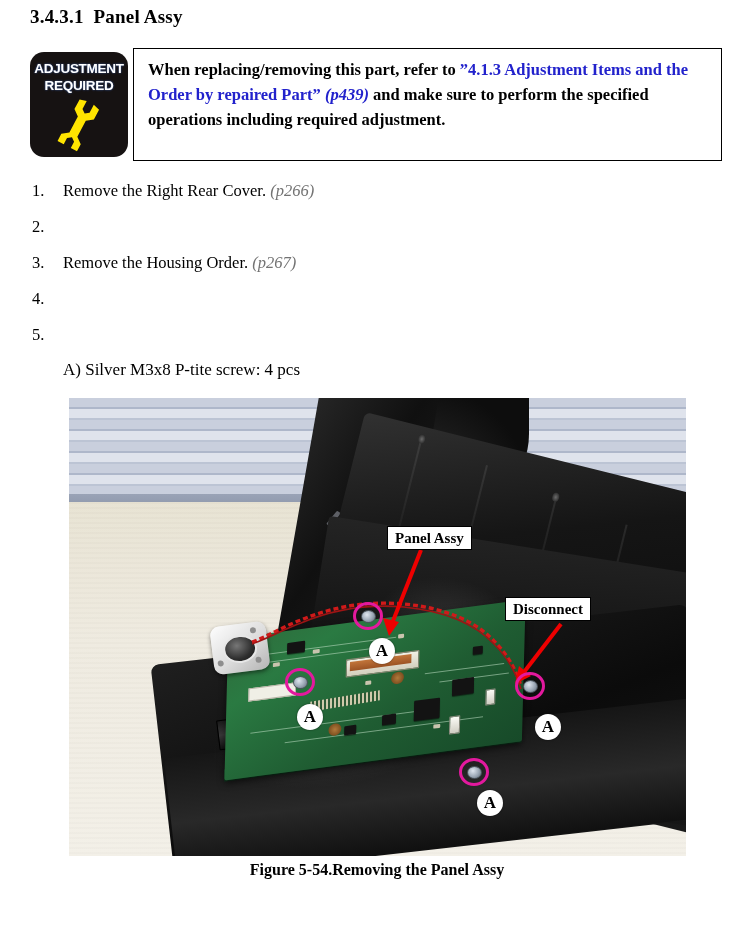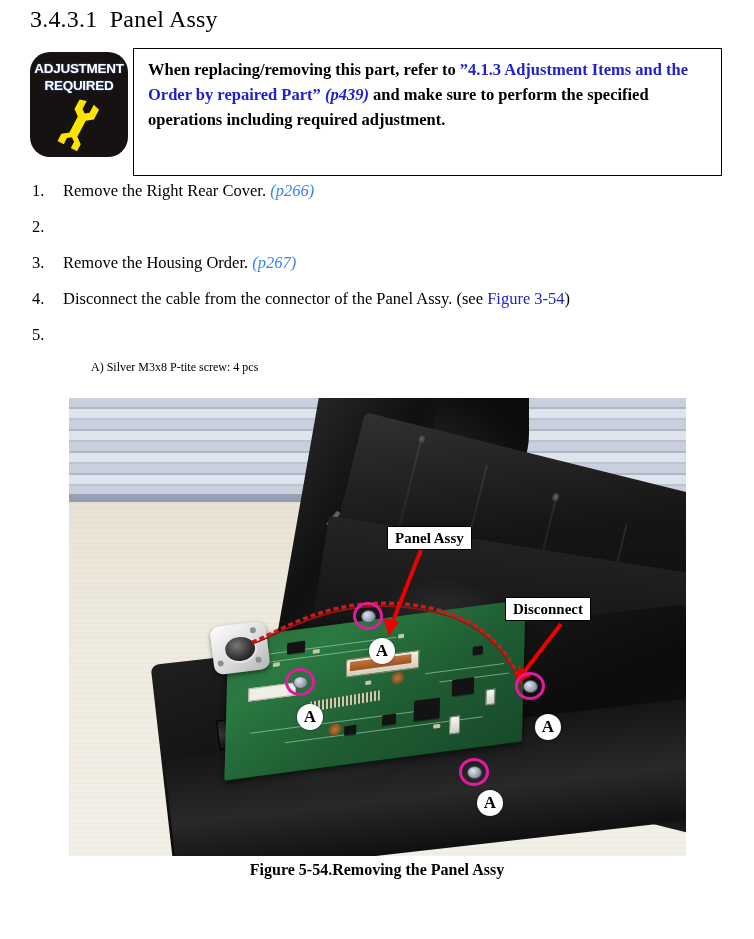--- a/index.html
+++ b/index.html
@@ -14,42 +14,42 @@
     font-family: "Liberation Serif", serif;
     color: #000000;
     overflow: hidden;
   }
 
   
   #page-title {
     position: absolute;
     left: 30px;
     top: 6px;
-    font-size: 24px;
-    font-weight: normal;
+    font-size: 19px;
+    font-weight: bold;
     letter-spacing: 0.2px;
     white-space: pre;
   }
 
   
   #warning-block {
     position: absolute;
     left: 30px;
     top: 52px;
     width: 694px;
     height: 115px;
   }
   #adjustment-badge {
     position: absolute;
     left: 0px;
     top: 0px;
     width: 98px;
     height: 105px;
     background: #161212;
-    border-radius: 20px;
+    border-radius: 14px;
     overflow: hidden;
   }
   #adjustment-badge .badge-line {
     position: absolute;
     left: 0;
     width: 100%;
     text-align: center;
     color: #ffffff;
     font-family: "Liberation Sans", sans-serif;
     font-weight: bold;
@@ -63,21 +63,21 @@
     left: 50%;
     top: 44px;
     transform: translateX(-50%);
   }
 
   #warning-box {
     position: absolute;
     left: 103px;
     top: -4px;
     width: 589px;
-    height: 128px;
+    height: 113px;
     border: 1.6px solid #000000;
     box-sizing: border-box;
     background: #ffffff;
   }
   #warning-text {
     position: absolute;
     left: 14px;
     top: 8px;
     right: 10px;
     font-size: 16.5px;
@@ -106,28 +106,27 @@
     top: 0;
     width: 26px;
     text-align: left;
   }
   .step-text {
     position: absolute;
     left: 33px;
     top: 0;
     white-space: nowrap;
   }
-  .italic-blue { color: #3b82f6; font-style: italic; }
+  .italic-blue { color: #737373; font-style: italic; }
   .sublabel {
     position: absolute;
     left: 33px;
     top: 0;
-    font-size: 12px;
+    font-size: 17px;
     white-space: nowrap;
-    margin-left: 28px;
   }
   #step-sub-a { position: relative; height: 30px; font-size: 15px; }
 
   
   #figure-photo {
     position: absolute;
     left: 69px;
     top: 398px;
     width: 617px;
     height: 458px;
@@ -431,21 +430,20 @@
     <span class="step-num">2.</span>
   </div>
 
   <div class="step-row">
     <span class="step-num">3.</span>
     <span class="step-text"><span>Remove the Housing Order. </span><span class="italic-blue">(p267)</span></span>
   </div>
 
   <div class="step-row">
     <span class="step-num">4.</span>
-    <span class="step-text"><span>Disconnect the cable from the connector of the Panel Assy. (see </span><span class="blue">Figure 3-54</span><span>)</span></span>
   </div>
 
   <div class="step-row">
     <span class="step-num">5.</span>
   </div>
 
   <div id="step-sub-a">
     <span class="sublabel">A) Silver M3x8 P-tite screw: 4 pcs</span>
   </div>
 </div>

